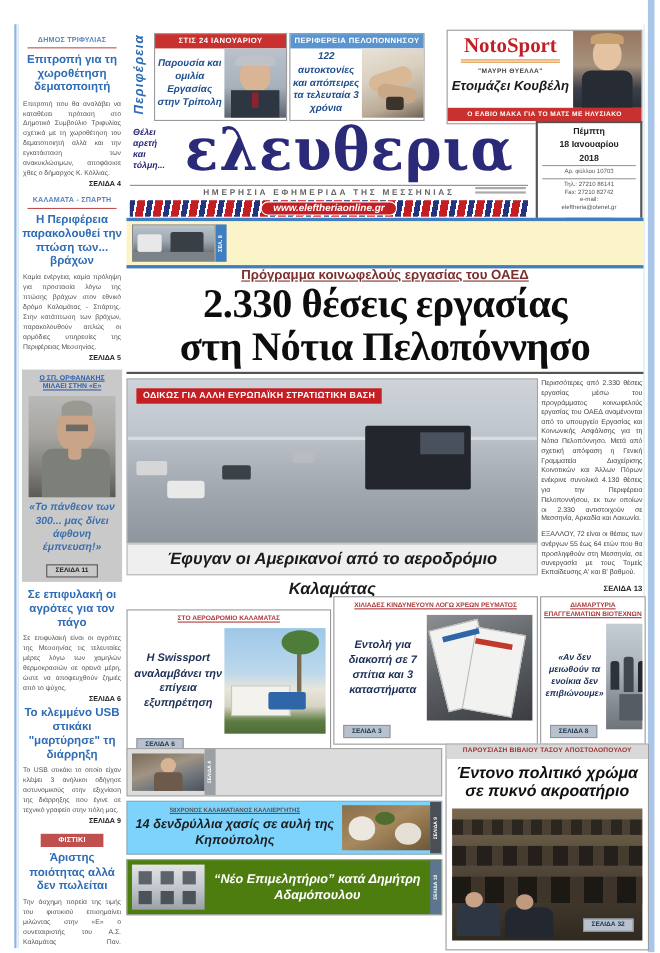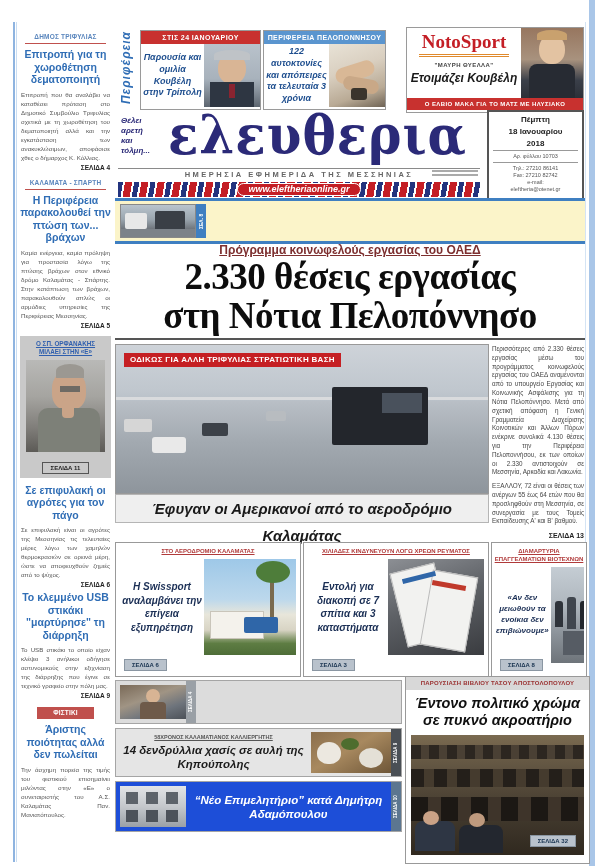--- a/index.html
+++ b/index.html
@@ -101,22 +101,22 @@
          font:bold 6px/8px "Liberation Sans",sans-serif;padding:1px 7px;}
   .mbox .bpos{position:absolute;left:8px;bottom:5px;}
   .ph-airport{width:92px;height:96px;background:linear-gradient(180deg,#9ec8e8 0%,#bcd8ec 42%,#e8e6da 58%,#d8d4c4 74%,#5e7d43 88%,#4e6d38 100%);}
   .ph-bills{width:96px;height:96px;background:linear-gradient(160deg,#8c8f94 0%,#5e6166 45%,#3a3c40 100%);}
   .bill{background:#f2f2f0;border:1px solid #bbb;}
   .ph-protest{width:46px;height:96px;background:linear-gradient(180deg,#c5cdd4 0%,#aeb6bd 40%,#8b9299 70%,#6e747a 100%);}
 
   
   .strip{position:absolute;left:115px;width:285px;border:1px solid #a5a5a5;display:flex;align-items:center;overflow:hidden;}
   .strip1{top:680px;height:42px;background:#dcdcdc;}
-  .strip2{top:728px;height:47px;background:#e5e5e5;}
-  .strip3{top:781px;height:49px;background:#1d4ed8;}
+  .strip2{top:728px;height:47px;background:#7dd3fc;}
+  .strip3{top:781px;height:49px;background:#4d7c0f;}
   .strip .stxt{flex:1;text-align:center;font:italic bold 11.5px/14px "Liberation Sans",sans-serif;color:#1c1c1c;padding:0 3px;}
   .strip3 .stxt{color:#fff;}
   .vbadge{width:10px;align-self:stretch;writing-mode:vertical-rl;transform:rotate(180deg);
           background:#9aa0a6;color:#fff;font:bold 4.5px/10px "Liberation Sans",sans-serif;text-align:center;}
   .vbadge.dark{background:#4a4f55;}
   .skick2{font:bold 5.5px/7px "Liberation Sans",sans-serif;color:#555;text-decoration:underline;margin-bottom:2px;}
   .ph-acad{width:66px;height:34px;margin-left:4px;background:linear-gradient(160deg,#7a6a58 0%,#a09484 40%,#6e747c 70%,#4c5158 100%);}
   .ph-cann{width:80px;height:41px;background:linear-gradient(150deg,#8a6e4c 0%,#a8895f 45%,#6e5638 100%);}
   .ph-build{width:66px;height:41px;margin-left:4px;background:linear-gradient(180deg,#e2e4e6 0%,#c4c8cc 50%,#9aa0a6 100%);}
 
@@ -173,20 +173,21 @@
     <div class="pbox">
       <div class="pbk">Ο ΣΠ. ΟΡΦΑΝΑΚΗΣ</div>
       <div class="pbk">ΜΙΛΑΕΙ ΣΤΗΝ «Ε»</div>
       <div class="ph-orf">
         <div style="left:26px;top:10px;width:34px;height:40px;background:#caa488;border-radius:46% 46% 40% 40%;"></div>
         <div style="left:30px;top:4px;width:28px;height:14px;background:#9b9892;border-radius:50% 50% 0 0;"></div>
         <div style="left:34px;top:26px;width:20px;height:6px;background:#6e6a64;"></div>
         <div style="left:12px;top:48px;width:62px;height:44px;background:#7d8078;border-radius:10px 10px 0 0;"></div>
         <div style="left:36px;top:40px;width:12px;height:18px;background:#caa488;border-radius:4px;"></div>
       </div>
+      <div class="pquote">«Το πάνθεον των 300... μας δίνει άφθονη έμπνευση!»</div>
       <div class="cbadge">ΣΕΛΙΔΑ 11</div>
     </div>
     <div>
       <div class="stitle">Σε επιφυλακή οι αγρότες για τον πάγο</div>
       <div class="sbody">Σε επιφυλακή είναι οι αγρότες της Μεσσηνίας τις τελευταίες μέρες λόγω των χαμηλών θερμοκρασιών σε ορεινά μέρη, ώστε να αποφευχθούν ζημιές από το ψύχος.</div>
       <div class="spage">ΣΕΛΙΔΑ 6</div>
     </div>
     <div>
       <div class="stitle">Το κλεμμένο USB στικάκι "μαρτύρησε" τη διάρρηξη</div>
       <div class="sbody">Το USB στικάκι το οποίο είχαν κλέψει 3 ανήλικοι οδήγησε αστυνομικούς στην εξιχνίαση της διάρρηξης που έγινε σε τεχνικό γραφείο στην πόλη μας.</div>
@@ -199,21 +200,21 @@
 
     </div>
 
   </div>
 
   <div class="abs vlabel">Περιφέρεια</div>
 
   <div class="tbox" style="left:140px;top:30px;width:119px;height:78px;">
     <div class="hdr hdr-red">ΣΤΙΣ 24 ΙΑΝΟΥΑΡΙΟΥ</div>
     <div class="row">
-      <div class="txt">Παρουσία και ομιλία Κουβέλη στην Τρίπολη</div>
+      <div class="txt">Παρουσία και ομιλία Εργασίας στην Τρίπολη</div>
       <div class="ph ph-kouvelis">
         <div class="head" style="left:14px;top:8px;width:28px;height:32px;background:#d9b595;"></div>
         <div style="left:10px;top:6px;width:36px;height:10px;background:#bfc3c7;border-radius:50% 50% 0 0;"></div>
         <div style="left:6px;top:38px;width:44px;height:25px;background:#2e3642;"></div>
         <div style="left:25px;top:40px;width:6px;height:14px;background:#8a2430;"></div>
       </div>
     </div>
   </div>
 
   <div class="tbox" style="left:263px;top:30px;width:121px;height:78px;">
@@ -286,31 +287,31 @@
 
   <div class="mainph">
     <div style="left:0;bottom:0;width:100%;height:62%;background:linear-gradient(180deg,#b9bfc6 0%,#a2a9b0 45%,#8e959c 100%);"></div>
     <div style="left:0;top:52px;width:100%;height:3px;background:#d9dbdd;"></div>
     <div style="right:60px;top:42px;width:96px;height:58px;background:#23262c;border-radius:2px;"></div>
     <div style="right:66px;top:48px;width:40px;height:20px;background:#49515c;"></div>
     <div style="left:36px;top:92px;width:34px;height:16px;background:#e9e9e9;border-radius:3px;"></div>
     <div style="left:86px;top:78px;width:26px;height:13px;background:#3c4148;border-radius:2px;"></div>
     <div style="left:8px;top:74px;width:28px;height:13px;background:#d6d6d6;border-radius:2px;"></div>
     <div style="left:150px;top:66px;width:20px;height:10px;background:#b8bcc0;border-radius:2px;"></div>
-    <div class="redlabel">ΟΔΙΚΩΣ ΓΙΑ ΑΛΛΗ ΤΡΙΦΥΛΙΑΣ ΣΤΡΑΤΙΩΤΙΚΗ ΒΑΣΗ</div>
+    <div class="redlabel">ΟΔΙΚΩΣ ΓΙΑ ΑΛΛΗ ΕΥΡΩΠΑΪΚΗ ΣΤΡΑΤΙΩΤΙΚΗ ΒΑΣΗ</div>
   </div>
   <div class="abs caption">Έφυγαν οι Αμερικανοί από το αεροδρόμιο Καλαμάτας</div>
 
   <div class="rcol abs" style="position:absolute;">
     <p>Περισσότερες από 2.330 θέσεις εργασίας μέσω του προγράμματος κοινωφελούς εργασίας του ΟΑΕΔ αναμένονται από το υπουργείο Εργασίας και Κοινωνικής Ασφάλισης για τη Νότια Πελοπόννησο. Μετά από σχετική απόφαση η Γενική Γραμματεία Διαχείρισης Κοινοτικών και Άλλων Πόρων ενέκρινε συνολικά 4.130 θέσεις για την Περιφέρεια Πελοποννήσου, εκ των οποίων οι 2.330 αντιστοιχούν σε Μεσσηνία, Αρκαδία και Λακωνία.</p>
     <p>ΕΞΑΛΛΟΥ, 72 είναι οι θέσεις των ανέργων 55 έως 64 ετών που θα προσληφθούν στη Μεσσηνία, σε συνεργασία με τους Τομείς Εκπαίδευσης Α' και Β' βαθμού.</p>
     <div class="pref">ΣΕΛΙΔΑ 13</div>
   </div>
 
-  <div class="mbox" style="left:115px;width:184px;">
+  <div class="mbox" style="left:115px;width:184px;margin-top:12px;">
     <div class="kick">ΣΤΟ ΑΕΡΟΔΡΟΜΙΟ ΚΑΛΑΜΑΤΑΣ</div>
     <div class="content">
       <div class="mtxt">Η Swissport αναλαμβάνει την επίγεια εξυπηρέτηση</div>
       <div class="ph ph-airport">
         <div style="left:6px;top:52px;width:52px;height:26px;background:#f4f2ec;border:1px solid #c9c5ba;"></div>
         <div style="left:40px;top:58px;width:34px;height:16px;background:#2f66a8;border-radius:2px;"></div>
         <div style="left:66px;top:14px;width:4px;height:44px;background:#7a6a4e;"></div>
         <div style="left:52px;top:2px;width:34px;height:22px;background:#4e7d3a;border-radius:50%;"></div>
       </div>
     </div>

